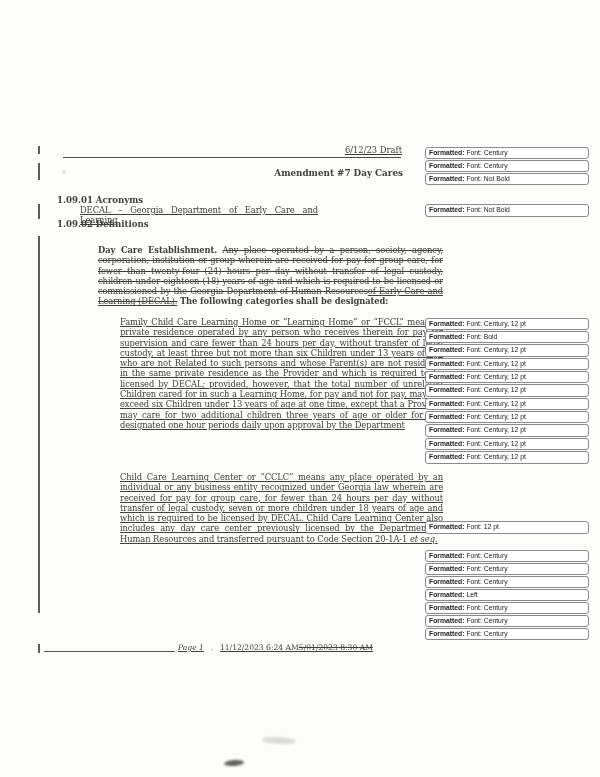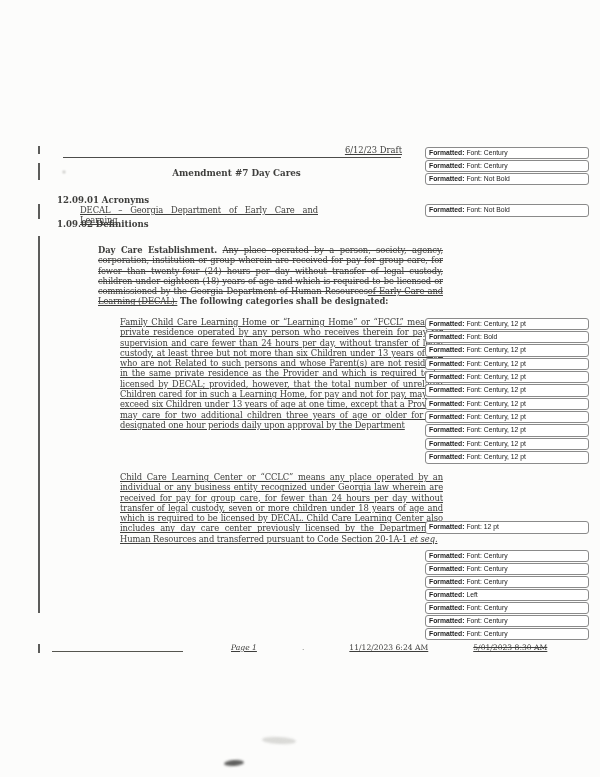--- a/index.html
+++ b/index.html
@@ -11,22 +11,22 @@
   .heading{font-weight:bold;font-size:8.6px;}
   .ins{text-decoration:underline;}
   .del{text-decoration:line-through;}
   .insdel{text-decoration:underline line-through;}
   .term{font-weight:bold;}
   .it{font-style:italic;}
   .rule{background:#4c4c4a;height:1px;}
   .changebar{position:absolute;left:38px;width:1.5px;background:#5c5c5a;}
   
   #draft-label{top:145px;left:250px;width:152px;text-align:right;font-size:8.4px;}
-  #doc-title{top:168px;left:64px;width:345px;text-align:center;font-weight:bold;font-size:8.8px;}
-  #footer{top:643px;left:52px;width:372px;display:flex;align-items:flex-start;font-size:7.6px;white-space:nowrap;gap:45px;}
+  #doc-title{top:168px;left:58px;width:345px;text-align:right;font-weight:bold;font-size:8.8px;}
+  #footer{top:643px;left:44px;width:372px;display:flex;align-items:flex-start;font-size:7.6px;white-space:nowrap;}
   #footer .leader{width:131px;height:8px;border-bottom:1px solid #55554f;margin-right:3px;flex:none;}
   #footer .sep{display:inline-block;width:16px;text-align:center;color:#6b6b66;}
   
   .comment-group{position:absolute;left:425px;top:0;width:163px;height:777px;pointer-events:none;}
   .comment-box{position:absolute;left:0;width:156px;height:10.5px;background:#fff;
                border:1px solid #8a8a8a;border-radius:3px;padding:0 3px;
                font-family:"Liberation Sans",sans-serif;font-size:6.8px;line-height:10.5px;
                color:#222;white-space:nowrap;overflow:hidden;pointer-events:auto;}
   .comment-box b{font-weight:bold;}
   .comment-box::before{content:"";position:absolute;left:-8px;top:5px;width:8px;
@@ -47,21 +47,21 @@
   <div class="changebar" style="top:204px;height:15px;"></div>
   <div class="changebar" style="top:236px;height:377px;"></div>
   <div class="changebar" style="top:644px;height:9px;"></div>
 
   <div class="abs" id="draft-label">
     <span class="ins">6/12/23 Draft</span>
   </div>
   <div class="abs rule" style="top:157px;left:63px;width:338px;"></div>
   <div class="abs" id="doc-title">Amendment #7 Day Cares</div>
 
-  <div class="abs heading" style="top:195px;left:57px;">12.09.01 Acronyms</div>
+  <div class="abs heading" style="top:195px;left:57px;">1.09.01 Acronyms</div>
   <div class="abs body-text" style="top:205px;left:57px;width:238px;">
     <span class="ins">DECAL – Georgia Department of Early Care and Learning</span>
   </div>
 
   <div class="abs heading" style="top:219px;left:57px;">1.09.02 Definitions</div>
 
   <div class="abs body-text" style="top:245px;left:75px;width:345px;">
     <span class="term">Day Care Establishment.</span>
     <span class="del">Any place operated by a person, society, agency, corporation, institution or group wherein are received for pay for group care, for fewer than twenty-four (24) hours per day without transfer of legal custody, children under eighteen (18) years of age and which is required to be licensed or commissioned by the Georgia Department of Human Resources</span><span class="insdel">of Early Care and Learning (DECAL).</span>
     <span class="term">The following categories shall be designated:</span>

